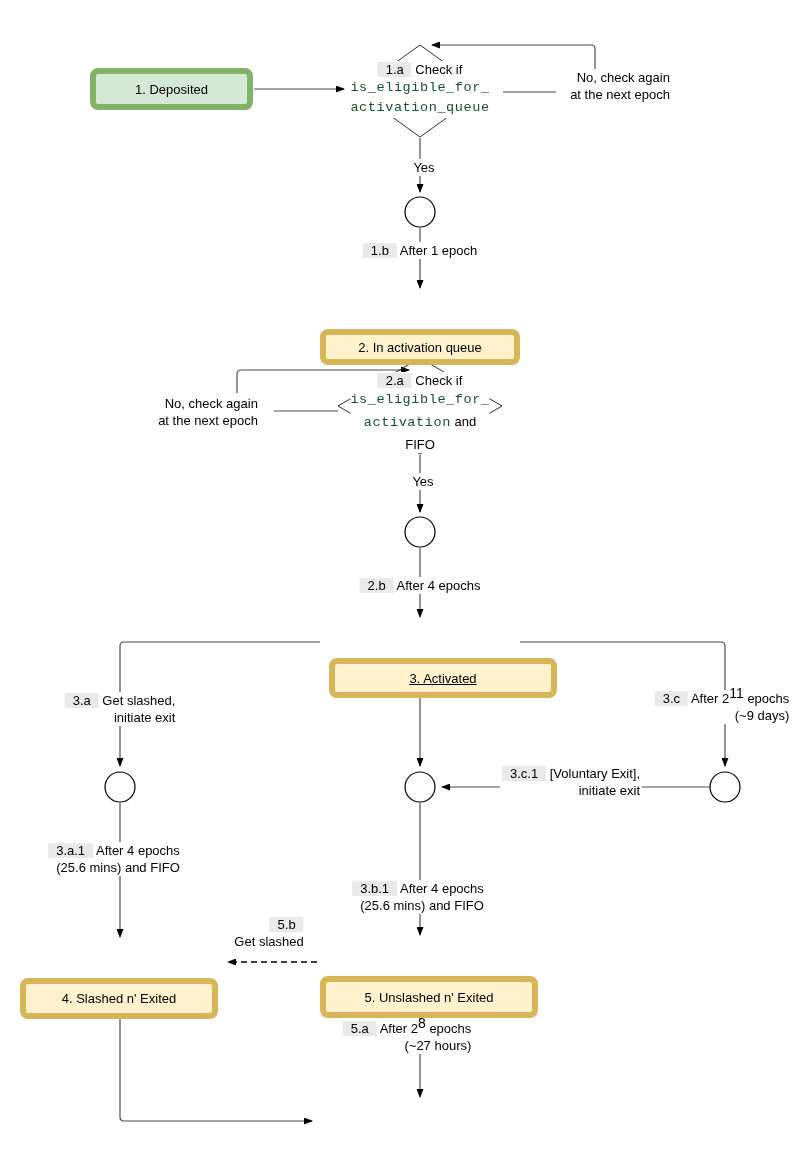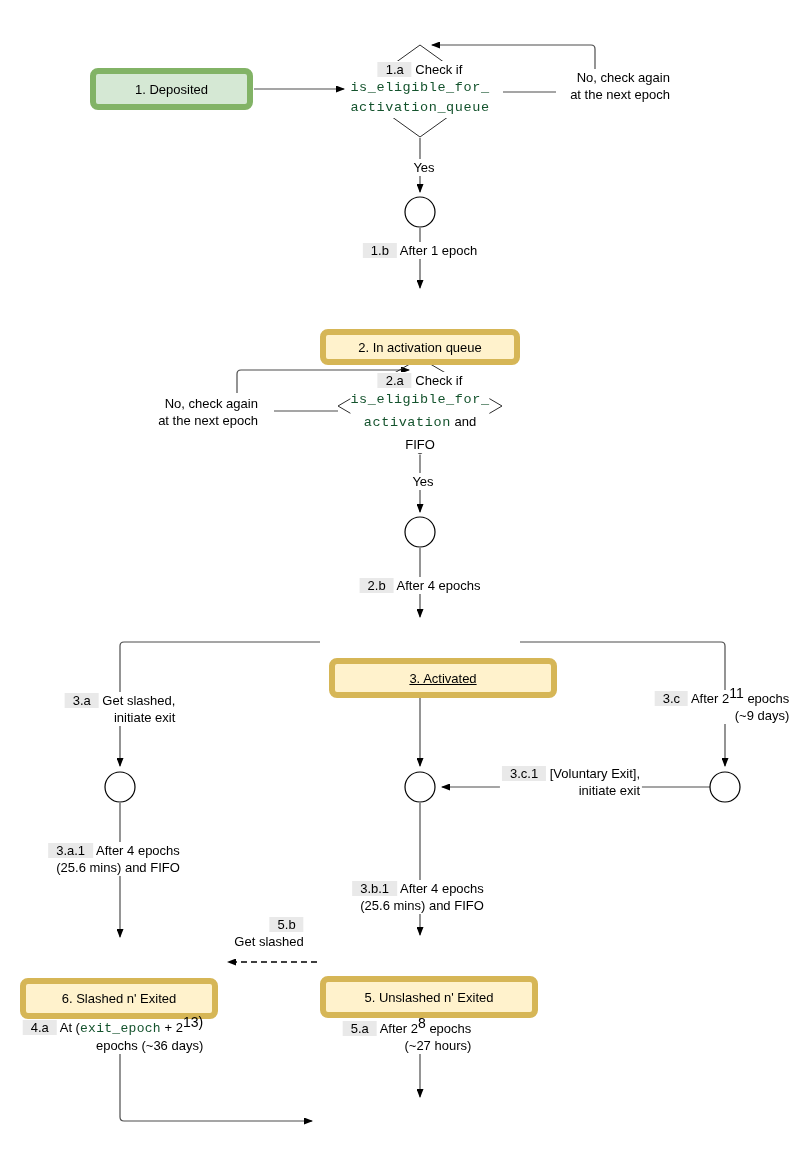--- a/index.html
+++ b/index.html
@@ -78,21 +78,21 @@
   <div class="node green" style="left:90px;top:68px;width:163px;height:42px;">
       <span>1. Deposited</span>
     </div>
   <div class="node yellow" style="left:320px;top:293px;width:200px;height:36px;">
       <span>2. In activation queue</span>
     </div>
   <div class="node yellow" style="left:329px;top:622px;width:228px;height:40px;text-decoration:underline;">
       <span>3. Activated</span>
     </div>
   <div class="node yellow" style="left:20px;top:942px;width:198px;height:41px;">
-      <span>6. Slashed n' Exited</span>
+      <span>4. Slashed n' Exited</span>
     </div>
   <div class="node yellow" style="left:320px;top:940px;width:218px;height:42px;">
       <span>5. Unslashed n' Exited</span>
     </div>
 
   <div class="dtext" style="left:420px;top:61px;">
     <span class="dline" style="line-height:17px;"><span class="chip">1.a</span> <span>Check if</span></span>
     <span class="code codeline">is_eligible_for_</span>
     <span class="code codeline">activation_queue</span>
   </div>
@@ -150,23 +150,19 @@
   <div class="lbl" style="left:418px;top:842px;margin-top:38px;">
     <div><span class="chip">3.b.1</span> <span>After 4 epochs</span></div>
     <div>(25.6 mins) and FIFO</div>
   </div>
 
   <div class="lbl" style="left:269px;top:916px;background:transparent;">
     <div><span class="chip">5.b</span></div>
     <div>Get slashed</div>
   </div>
 
-  <div class="lbl" style="left:113px;top:1019px;">
-    <div><span class="chip">4.a</span> <span>At (</span><span class="code" style="font-size:13px;letter-spacing:0.3px;">exit_epoch</span><span> + 2</span><span class="sup">13)</span></div>
-    <div>epochs (~36 days)</div>
-  </div>
 
   <div class="lbl" style="left:407px;top:1020px;">
     <div><span class="chip">5.a</span> <span>After 2</span><span class="sup">8</span><span> epochs</span></div>
     <div>(~27 hours)</div>
   </div>
 
 </div>
 
 </body></html>

